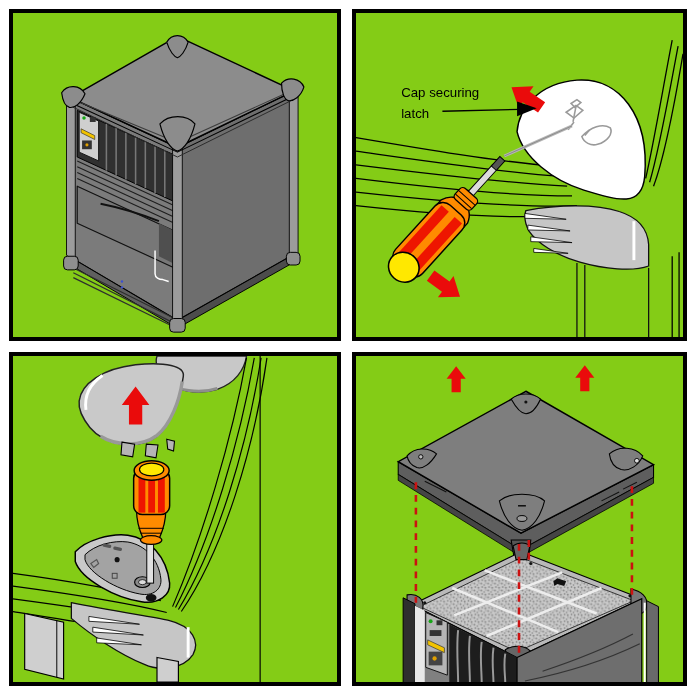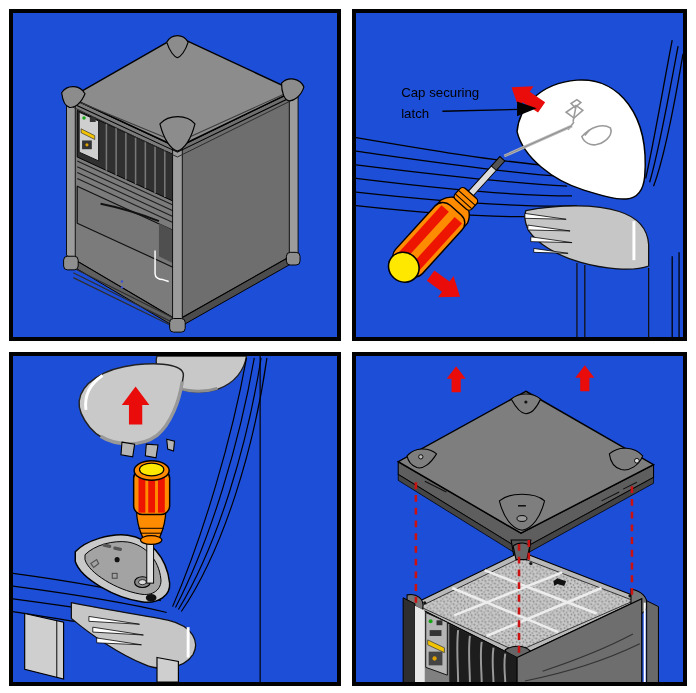--- a/index.html
+++ b/index.html
@@ -1,17 +1,17 @@
 <!DOCTYPE html>
 <html><head>
 <meta charset="utf-8">
 <style>
   html,body{margin:0;padding:0;background:#ffffff;}
   #page{position:relative;width:696px;height:693px;background:#ffffff;font-family:"Liberation Sans",sans-serif;}
-  .panel{position:absolute;border:4px solid #000;background:#1d4ed8;box-sizing:border-box;overflow:hidden;}
+  .panel{position:absolute;border:4px solid #000;background:#84cc16;box-sizing:border-box;overflow:hidden;}
   #panel1{left:9px;top:9px;width:332px;height:332px;}
   #panel2{left:352px;top:9px;width:335px;height:332px;}
   #panel3{left:9px;top:352px;width:332px;height:334px;}
   #panel4{left:352px;top:352px;width:335px;height:334px;}
   .panel svg{display:block;width:100%;height:100%;}
   text.calloutLabel{font-family:"Liberation Sans",sans-serif;font-size:13.5px;fill:#000;}
 </style>
 </head>
 <body>
 

